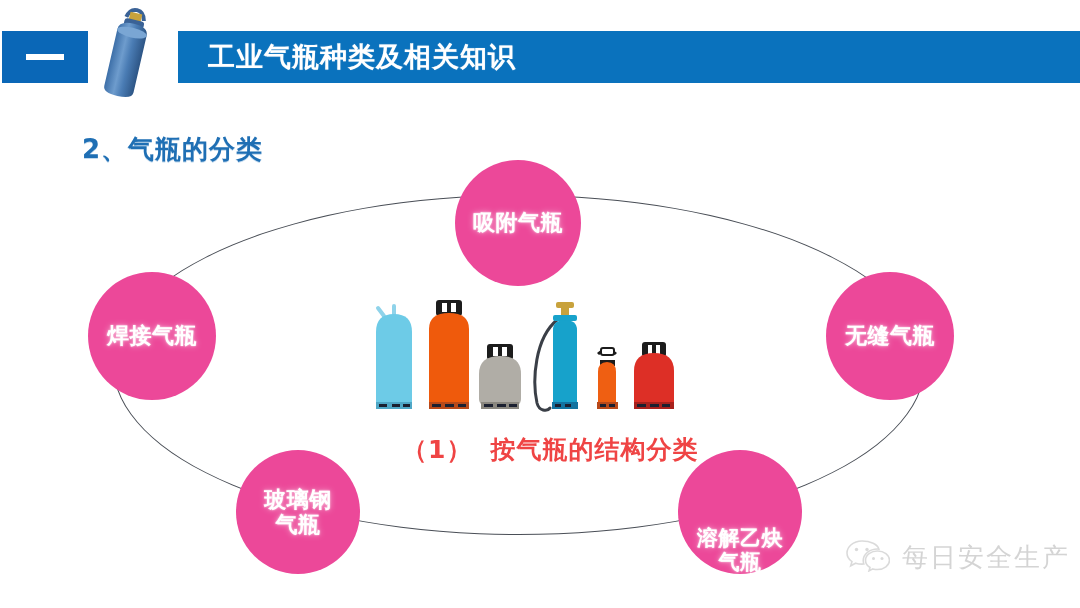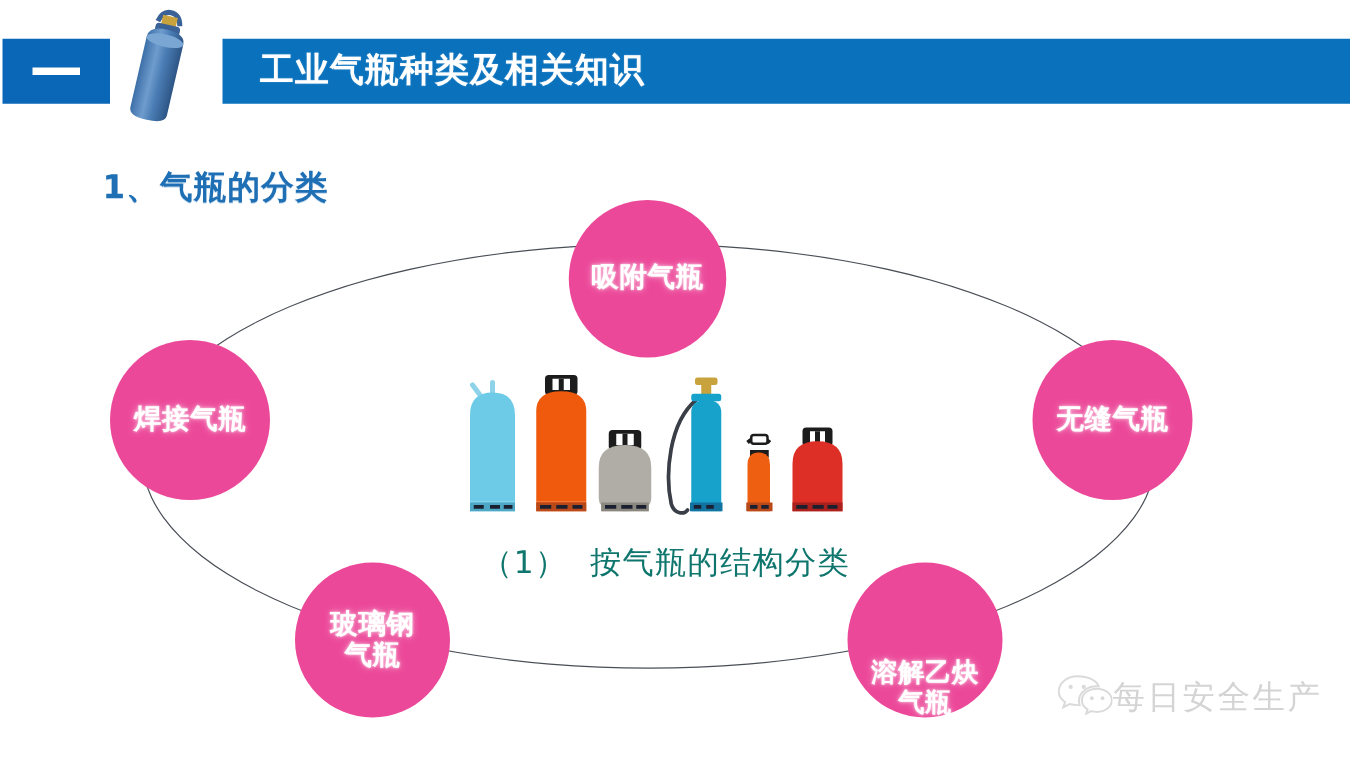--- a/index.html
+++ b/index.html
@@ -90,43 +90,43 @@
     text-shadow: 0 0 6px rgba(255,255,255,.55), 0 0 2px rgba(255,255,255,.8);
   }
   .node.n-top    { left: 455px; top: 160px;  width: 126px; height: 126px; font-size: 22px; }
   .node.n-left   { left: 88px;  top: 272px;  width: 128px; height: 128px; font-size: 22px; }
   .node.n-right  { left: 826px; top: 272px;  width: 128px; height: 128px; font-size: 22px; }
   .node.n-bleft  { left: 236px; top: 450px;  width: 124px; height: 124px; font-size: 22px; }
   .node.n-bright { left: 678px; top: 450px;  width: 124px; height: 124px; font-size: 21px; align-items: flex-end; }
 
   .caption {
     position: absolute;
-    left: 385px; top: 433px;
+    left: 402px; top: 433px;
     font-size: 25px;
-    font-weight: normal;
-    color: #0f766e;
+    font-weight: bold;
+    color: #ef4444;
     white-space: nowrap;
     letter-spacing: 1px;
   }
   .caption .num { margin-right: 18px; }
 
   
   .cyl-group {
     position: absolute;
     left: 372px; top: 298px;
     width: 316px; height: 120px;
   }
 
   
   .watermark {
     position: absolute;
     left: 846px; top: 538px;
     display: flex;
     align-items: center;
-    gap: 0;
+    gap: 12px;
     opacity: .42;
   }
   .watermark .wm-text {
     font-size: 26px;
     color: #9a9a9a;
     letter-spacing: 2px;
     white-space: nowrap;
     text-shadow: 0 1px 0 #ffffff;
   }
 </style>
@@ -155,21 +155,21 @@
         <rect x="25" y="17" width="20" height="8" rx="3" fill="#3a6296"></rect>
         <path d="M20 30 q0 -9 15 -9 q15 0 15 9 l0 58 q0 7 -15 7 q-15 0 -15 -7 z" fill="url(#cylg)"></path>
         <ellipse cx="35" cy="30" rx="15" ry="5" fill="#7aa6d4"></ellipse>
       </g>
     </svg>
   </div>
 
   <div class="hdr-bar"></div>
   <div class="hdr-title">工业气瓶种类及相关知识</div>
 
-  <div class="subtitle">1、气瓶的分类</div>
+  <div class="subtitle">2、气瓶的分类</div>
 
   <div class="ellipse"></div>
 
   <div class="node n-top">
     <span>吸附气瓶</span>
   </div>
   <div class="node n-left">
     <span>焊接气瓶</span>
   </div>
   <div class="node n-right">

